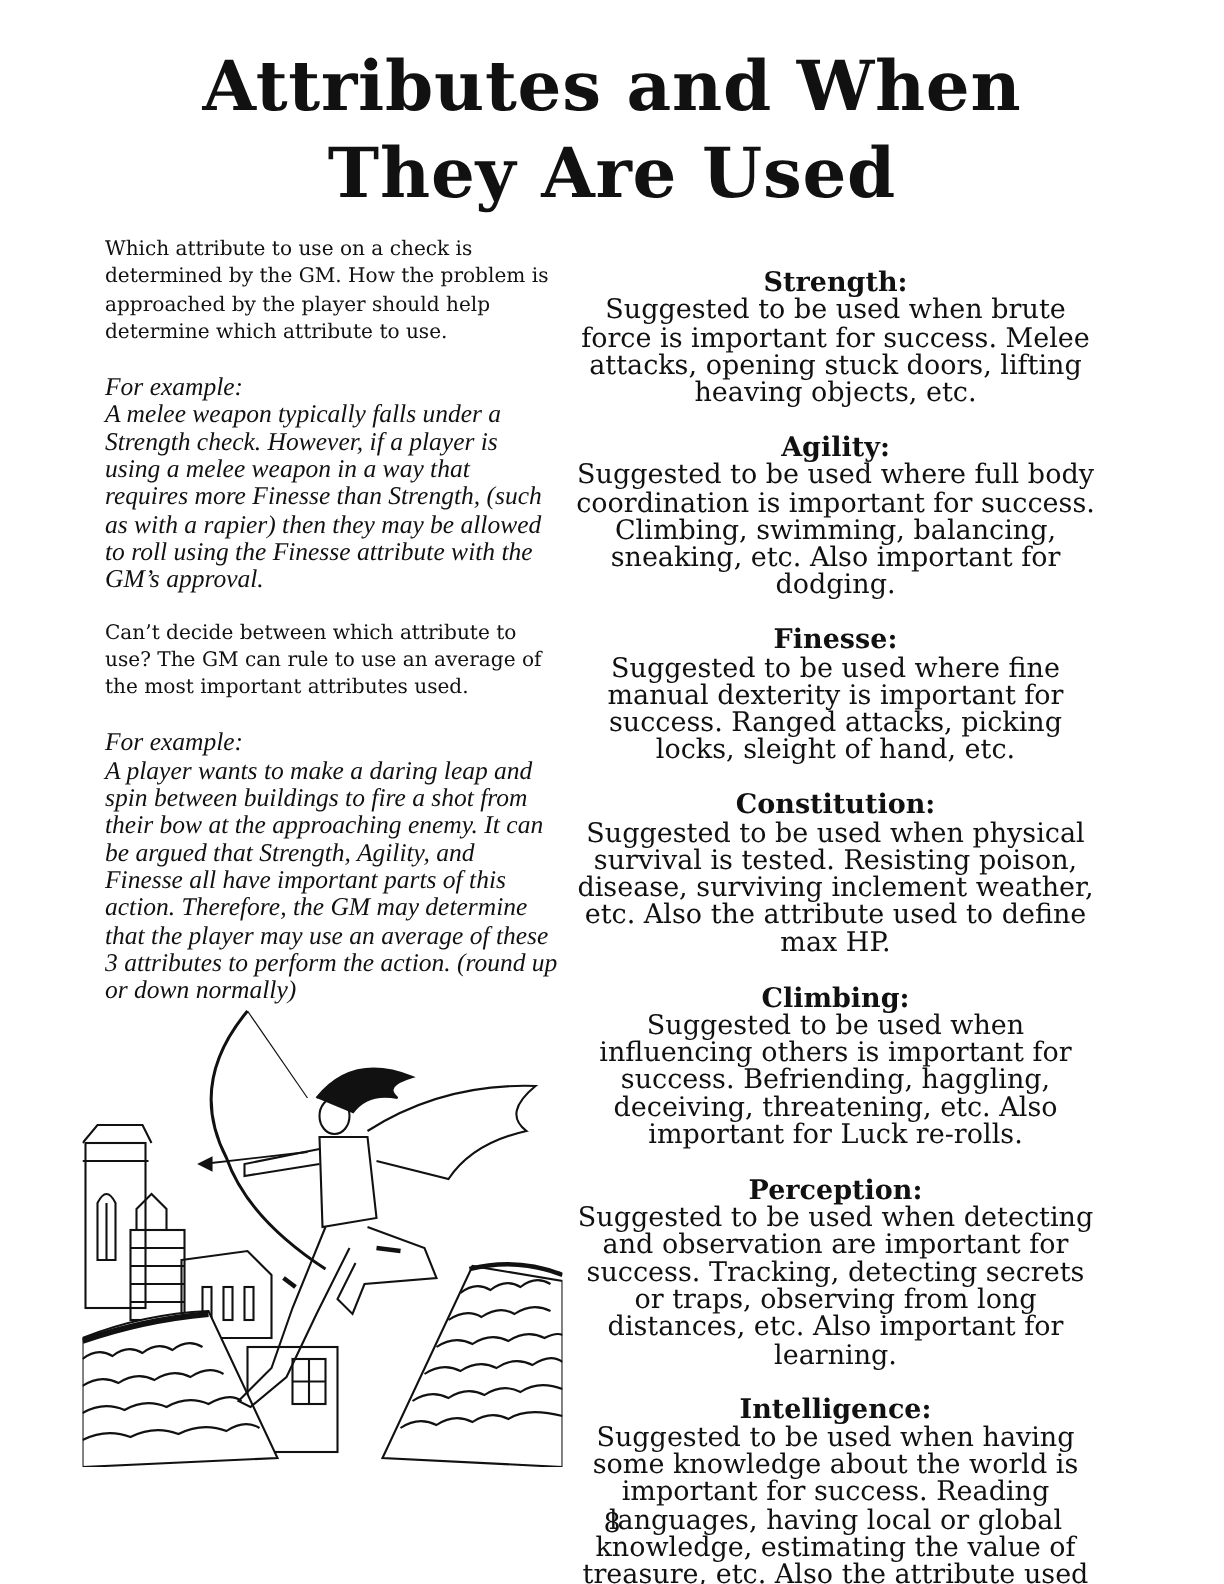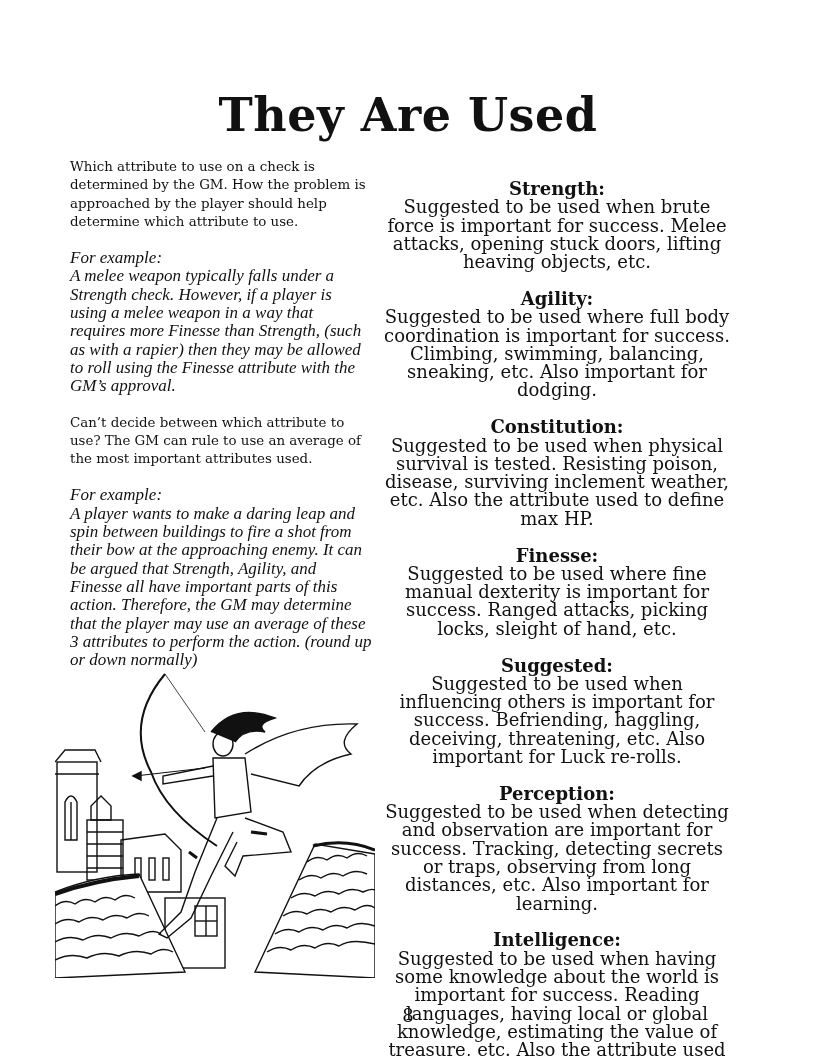--- a/index.html
+++ b/index.html
@@ -30,21 +30,21 @@
   }
   .page-number {
     position: absolute; left: 0; width: 816px; top: 1005px; text-align: center;
     font-size: 18px;
   }
 </style>
 </head>
 <body>
 
 <h1 class="title">
-  <br>
+  <span>Attributes and When</span><br>
   <span>They Are Used</span>
 </h1>
 
 <div class="left-col">
   <p>Which attribute to use on a check is determined by the GM. How the problem is approached by the player should help determine which attribute to use.</p>
   <p class="italic">
     <span>For example:</span><br>
     <span>A melee weapon typically falls under a Strength check. However, if a player is using a melee weapon in a way that requires more Finesse than Strength, (such as with a rapier) then they may be allowed to roll using the Finesse attribute with the GM’s approval.</span>
   </p>
   <p>Can’t decide between which attribute to use? The GM can rule to use an average of the most important attributes used.</p>
@@ -57,29 +57,29 @@
 <div class="right-col">
   <div class="attr">
     <span class="name">Strength:</span>
     <span class="desc">Suggested to be used when brute force is important for success. Melee attacks, opening stuck doors, lifting heaving objects, etc.</span>
   </div>
   <div class="attr">
     <span class="name">Agility:</span>
     <span class="desc">Suggested to be used where full body coordination is important for success. Climbing, swimming, balancing, sneaking, etc. Also important for dodging.</span>
   </div>
   <div class="attr">
+    <span class="name">Finesse:</span>
+    <span class="desc">Suggested to be used where fine manual dexterity is important for success. Ranged attacks, picking locks, sleight of hand, etc.</span>
+  </div>
+  <div class="attr">
     <span class="name">Constitution:</span>
     <span class="desc">Suggested to be used when physical survival is tested. Resisting poison, disease, surviving inclement weather, etc. Also the attribute used to define max HP.</span>
   </div>
   <div class="attr">
-    <span class="name">Finesse:</span>
-    <span class="desc">Suggested to be used where fine manual dexterity is important for success. Ranged attacks, picking locks, sleight of hand, etc.</span>
-  </div>
-  <div class="attr">
-    <span class="name">Suggested:</span>
+    <span class="name">Climbing:</span>
     <span class="desc">Suggested to be used when influencing others is important for success. Befriending, haggling, deceiving, threatening, etc. Also important for Luck re-rolls.</span>
   </div>
   <div class="attr">
     <span class="name">Perception:</span>
     <span class="desc">Suggested to be used when detecting and observation are important for success. Tracking, detecting secrets or traps, observing from long distances, etc. Also important for learning.</span>
   </div>
   <div class="attr">
     <span class="name">Intelligence:</span>
     <span class="desc">Suggested to be used when having some knowledge about the world is important for success. Reading languages, having local or global knowledge, estimating the value of treasure, etc. Also the attribute used for spell casting.</span>
   </div>

